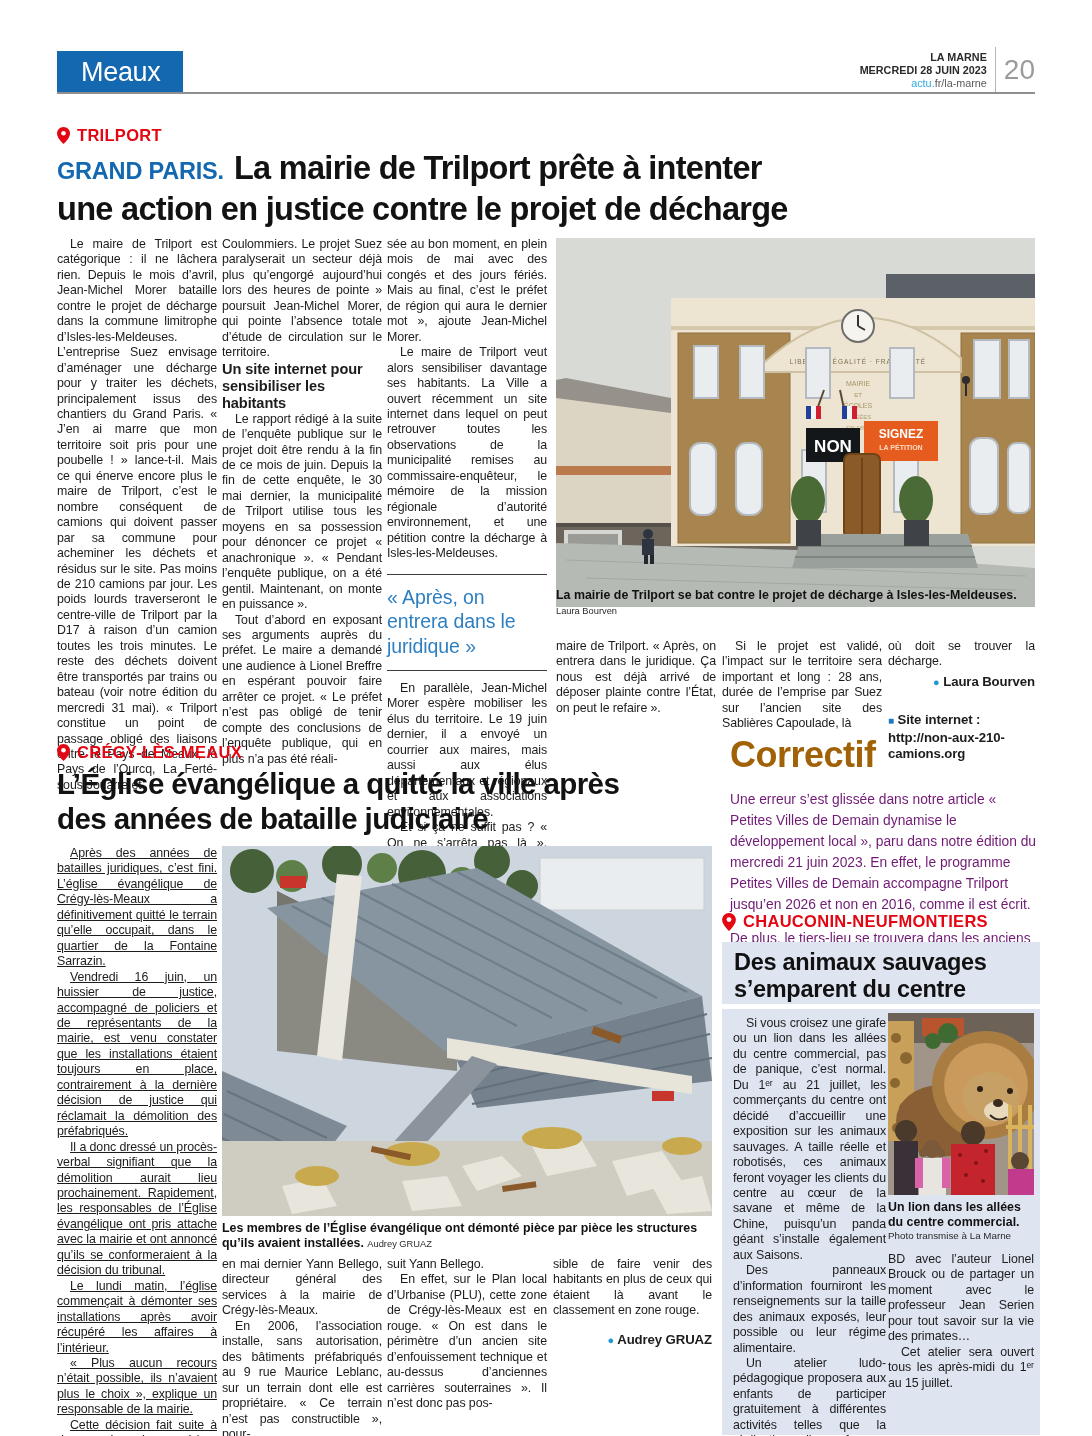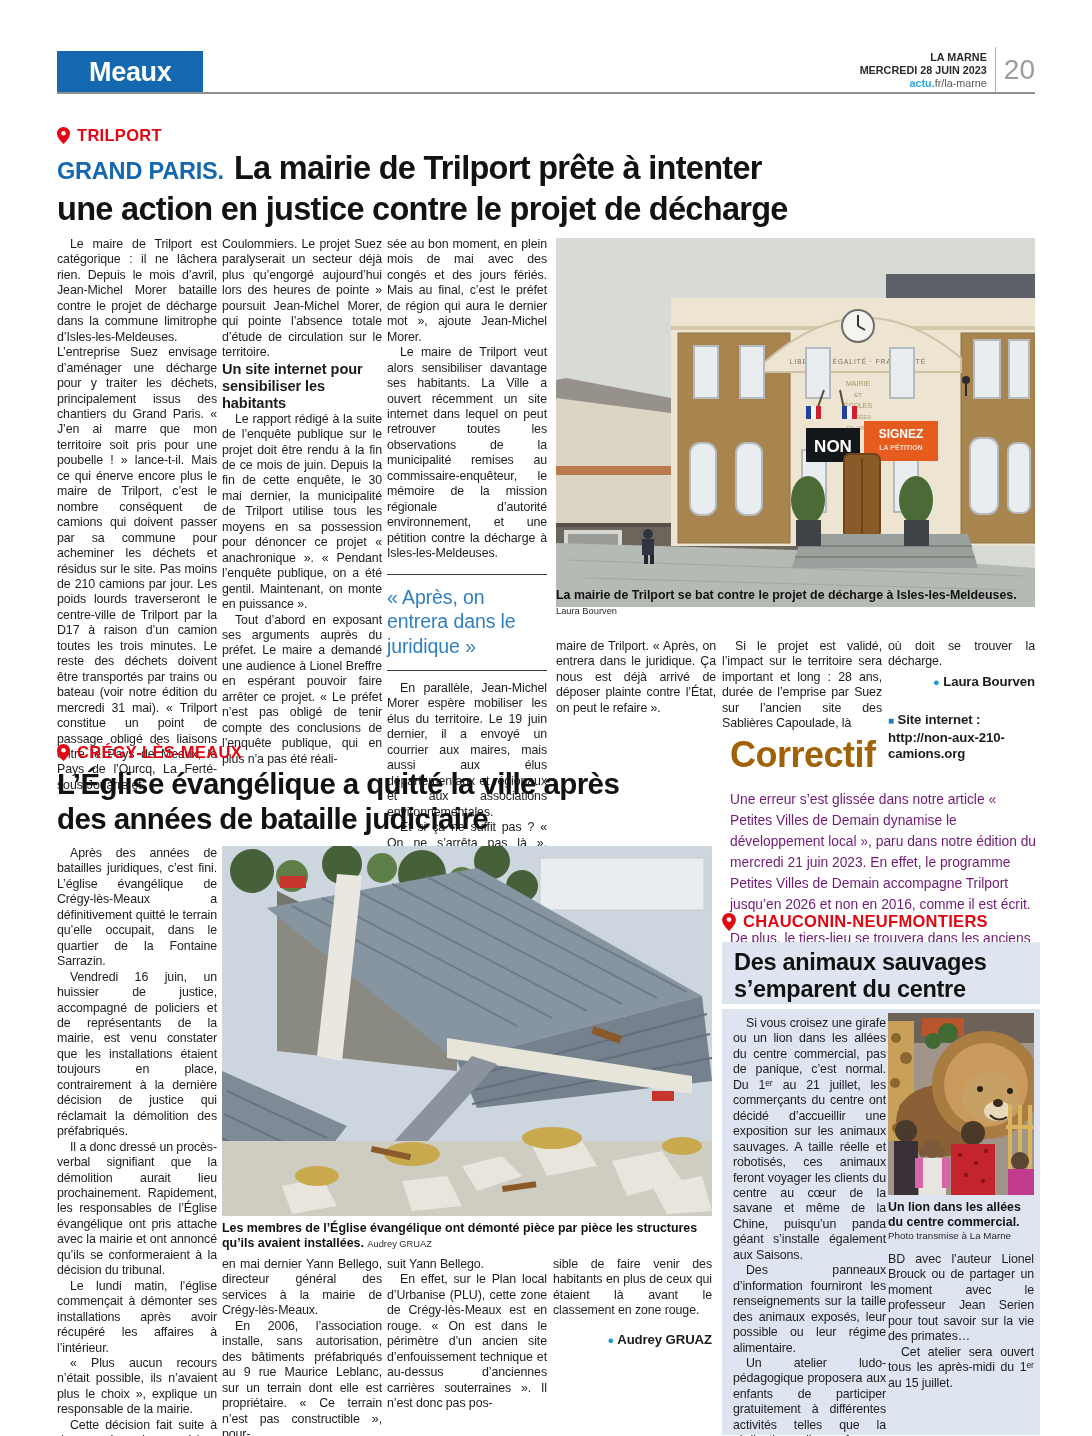--- a/index.html
+++ b/index.html
@@ -1,26 +1,26 @@
 <!DOCTYPE html>
 <html><head>
 <meta charset="utf-8">
 <style>
   html,body{margin:0;padding:0;background:#ffffff;}
   .page{position:relative;width:1092px;height:1436px;background:#fff;
         font-family:"Liberation Sans","DejaVu Sans",sans-serif;color:#1b1b1b;overflow:hidden;}
   .abs{position:absolute;}
 
   
-  .masthead-box{left:57px;top:51px;width:146px;height:42px;background:#1468b0;color:#fff;
-     font-size:27px;font-weight:bold;line-height:42px;padding-left:32px;box-sizing:border-box;letter-spacing:-.3px;}
+  .masthead-box{left:57px;top:51px;width:126px;height:42px;background:#1468b0;color:#fff;
+     font-size:27px;font-weight:normal;line-height:42px;padding-left:24px;box-sizing:border-box;letter-spacing:-.3px;}
   .head-rule{left:57px;top:92px;width:978px;height:2px;background:#8f8f8f;}
   .head-right{left:820px;top:47px;width:215px;display:flex;align-items:center;justify-content:flex-end;gap:8px;}
   .head-lines{text-align:right;font-size:10.8px;line-height:13px;font-weight:bold;color:#2a2a2a;}
-  .site-prefix{color:#2fa8e0;font-weight:bold;}
+  .site-prefix{color:#2fa8e0;font-weight:normal;}
   .site-rest{color:#5a5a5a;font-weight:normal;}
   .head-vrule{width:1px;height:46px;background:#b5b5b5;}
   .pagenum{font-size:28px;font-weight:normal;color:#9b9b9b;line-height:46px;}
 
   
   .location{display:flex;align-items:center;gap:7px;color:#e30613;font-weight:bold;
      font-size:16.5px;letter-spacing:.3px;}
 
   
   .a1-headline{left:57px;top:149px;width:980px;font-size:32.5px;line-height:38px;font-weight:bold;
@@ -226,21 +226,21 @@
         <path d="M6.5 0C2.9 0 0 2.9 0 6.4 0 11.2 6.5 17 6.5 17S13 11.2 13 6.4C13 2.9 10.1 0 6.5 0z" fill="#e30613"></path>
         <circle cx="6.5" cy="6.2" r="2.3" fill="#fff"></circle>
       </svg>
     <span>CRÉGY-LÈS-MEAUX</span>
   </div>
   <div class="abs a2-headline">
     <span>L’Église évangélique a quitté la ville après</span><br>
     <span>des années de bataille judiciaire</span>
   </div>
 
-  <div class="abs body-text" style="left:57px;top:846px;width:160px;height:562px;">
+  <div class="abs body-text" style="left:57px;top:846px;width:160px;height:562px;text-decoration:underline;">
     <p class="ind">Après des années de batailles juridiques, c’est fini. L’église évangélique de Crégy-lès-Meaux a définitivement quitté le terrain qu’elle occupait, dans le quartier de la Fontaine Sarrazin.</p>
     <p class="ind">Vendredi 16 juin, un huissier de justice, accompagné de policiers et de représentants de la mairie, est venu constater que les installations étaient toujours en place, contrairement à la dernière décision de justice qui réclamait la démolition des préfabriqués.</p>
     <p class="ind">Il a donc dressé un procès-verbal signifiant que la démolition aurait lieu prochainement. Rapidement, les responsables de l’Église évangélique ont pris attache avec la mairie et ont annoncé qu’ils se conformeraient à la décision du tribunal.</p>
     <p class="ind">Le lundi matin, l’église commençait à démonter ses installations après avoir récupéré les affaires à l’intérieur.</p>
     <p class="ind">« Plus aucun recours n’était possible, ils n’avaient plus le choix », explique un responsable de la mairie.</p>
     <p class="ind">Cette décision fait suite à des années de procédure judiciaire entre la mairie et l’Église évangélique. « Le maire a, tout simplement, décidé de faire respecter la loi pour tous les citoyens », nous expliquait</p>
   </div>
 
   <div class="abs photo" style="left:222px;top:846px;width:490px;height:370px;">
     <svg width="490" height="370" viewBox="0 0 490 370">

